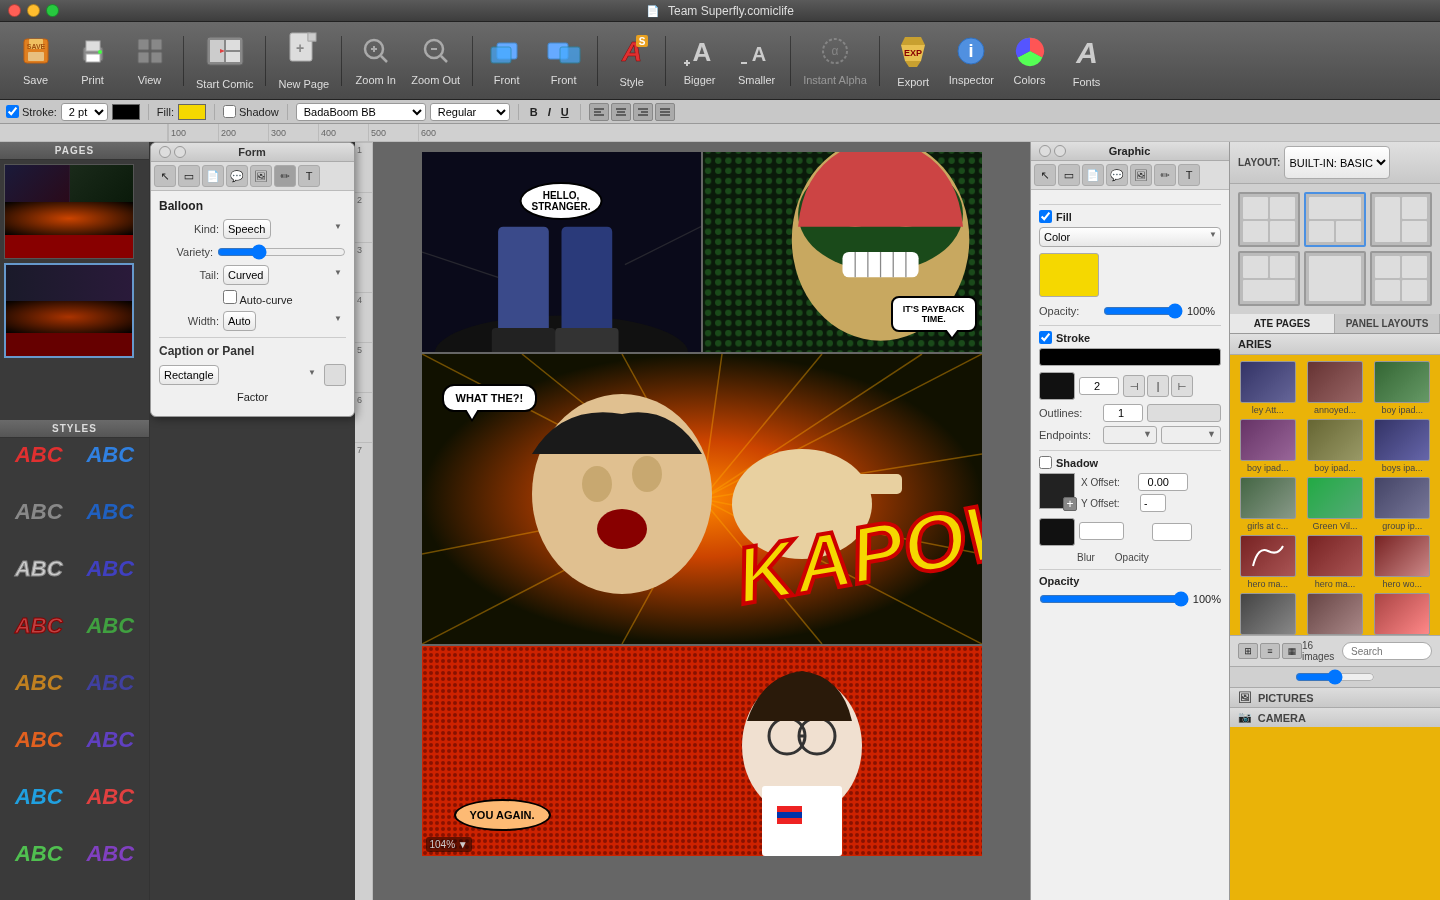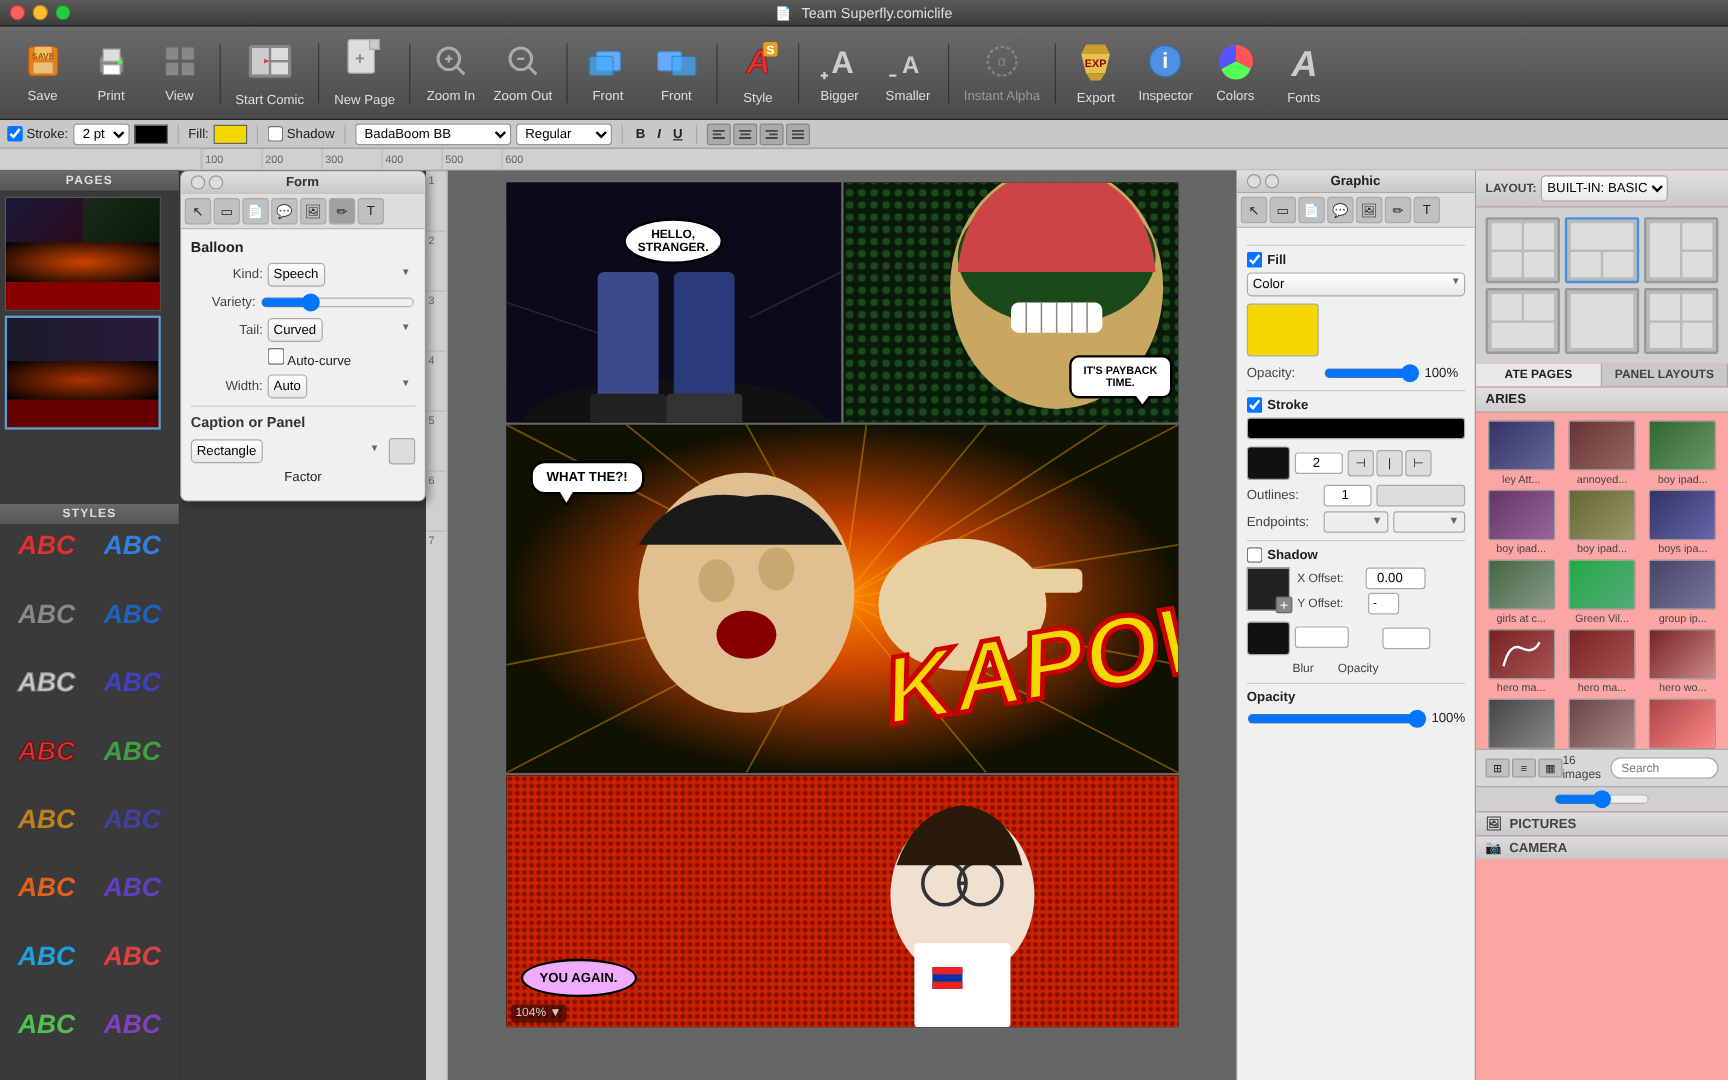--- a/index.html
+++ b/index.html
@@ -259,35 +259,35 @@
     .g-num { width: 40px; height: 18px; border: 1px solid #aaa; border-radius: 3px; text-align: right; font-size: 11px; padding: 0 3px; }
     .stroke-bar { width: 160px; height: 18px; background: #000; border: 1px solid #aaa; border-radius: 3px; }
     .g-icon-row { display: flex; gap: 2px; }
     .g-icon-btn { width: 22px; height: 22px; background: #ddd; border: 1px solid #aaa; border-radius: 3px; display: flex; align-items: center; justify-content: center; cursor: pointer; font-size: 10px; }
     .outline-row { display: flex; align-items: center; gap: 4px; margin-bottom: 4px; }
     .shadow-swatch { width: 35px; height: 35px; background: #222; border: 1px solid #aaa; }
 
     
     .layout-panel {
       width: 210px;
-      background: #fca5a5;
+      background: #eab308;
       display: flex;
       flex-direction: column;
       color: #222;
       font-size: 11px;
     }
     .layout-top {
       background: linear-gradient(180deg, #e0e0e0, #c8c8c8);
       padding: 4px 8px;
       border-bottom: 1px solid #aaa;
       display: flex;
       align-items: center;
       gap: 4px;
     }
-    .layout-select { flex: 1; height: 22px; font-size: 11px; border: 1px solid #aaa; border-radius: 4px; background: linear-gradient(180deg, #fff, #e8e8e8); }
+    .layout-select { flex: 1; height: 33px; font-size: 11px; border: 1px solid #aaa; border-radius: 4px; background: linear-gradient(180deg, #fff, #e8e8e8); }
     .layout-grid { display: grid; grid-template-columns: repeat(3, 1fr); gap: 4px; padding: 8px; background: #d0d0d0; }
     .layout-thumb { height: 55px; background: #bbb; border: 2px solid #999; border-radius: 2px; cursor: pointer; display: grid; grid-template-columns: 1fr 1fr; grid-template-rows: 1fr 1fr; gap: 2px; padding: 3px; }
     .layout-thumb.active { border-color: #4a90e2; }
     .layout-thumb-cell { background: #ddd; border-radius: 1px; }
     .panel-tabs { display: flex; border-bottom: 1px solid #999; }
     .panel-tab { flex: 1; padding: 4px; text-align: center; font-size: 10px; font-weight: bold; background: #c8c8c8; cursor: pointer; border-right: 1px solid #aaa; color: #444; }
     .panel-tab.active { background: #e8e8e8; color: #222; }
     .library-section { font-weight: bold; padding: 4px 8px; background: linear-gradient(180deg, #e0e0e0, #ccc); border-bottom: 1px solid #aaa; font-size: 11px; }
     .library-grid { display: grid; grid-template-columns: repeat(3, 1fr); gap: 4px; padding: 6px; overflow-y: auto; max-height: 280px; }
     .lib-thumb { display: flex; flex-direction: column; align-items: center; cursor: pointer; }
@@ -912,21 +912,21 @@
             <circle cx="395" cy="90" r="18" fill="none" stroke="#333" stroke-width="3"></circle>
             <line x1="383" y1="90" x2="377" y2="90" stroke="#333" stroke-width="3"></line>
 
             <path d="M325,75 Q340,30 380,25 Q420,30 430,75" fill="#2a1a0a"></path>
 
             <rect x="355" y="160" width="25" height="18" fill="#0033aa"></rect>
             <rect x="355" y="160" width="25" height="6" fill="#ee2222"></rect>
             <rect x="355" y="172" width="25" height="6" fill="#ee2222"></rect>
           </svg>
           
-          <div style="position:absolute;bottom:25px;left:12px;background:#f0abfc;border:2.5px solid #000;border-radius:50%;padding:8px 14px;font-size:11px;font-weight:900;color:#000">
+          <div style="position:absolute;bottom:25px;left:32px;background:#fdba74;border:2.5px solid #000;border-radius:50%;padding:8px 14px;font-size:11px;font-weight:900;color:#000">
             YOU AGAIN.
           </div>
         </div>
 
         <div class="zoom-indicator">
           <span>104%</span>
           <span style="cursor:pointer">▼</span>
         </div>
       </div>
     </div>

